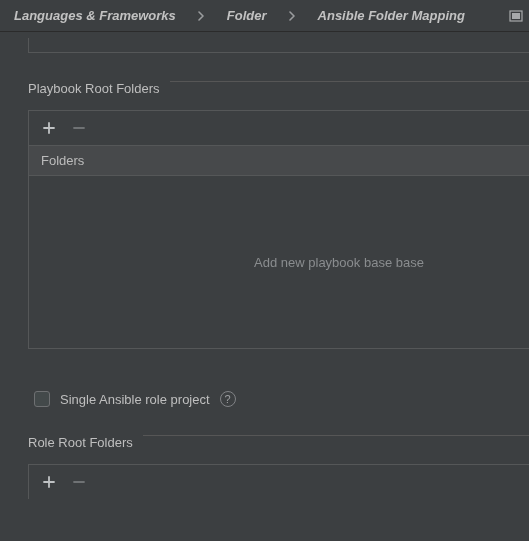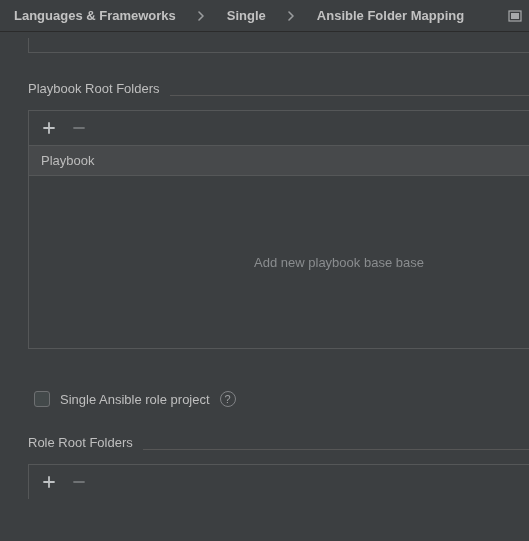--- a/index.html
+++ b/index.html
@@ -12,20 +12,21 @@
     font-size: 13px;
     color: #bbbbbb;
     overflow: hidden;
   }
   .breadcrumb-bar {
     display: flex;
     align-items: center;
     padding: 8px 14px;
     gap: 22px;
     border-bottom: 1px solid #2b2b2b;
+    font-style: italic;
   }
   .crumb {
     font-weight: 700;
     color: #c2c2c2;
     font-size: 13px;
     white-space: nowrap;
   }
   .chevron {
     display: inline-flex;
     align-items: center;
@@ -45,21 +46,21 @@
     margin-top: 6px;
     height: 14px;
     border: 1px solid #555758;
     border-top: none;
     border-right: none;
     margin-right: 0;
   }
 
   .section-header-row {
     display: flex;
-    align-items: flex-end;
+    align-items: flex-start;
     margin-top: 28px;
     gap: 10px;
   }
   .section-title {
     color: #bfbfbf;
     font-size: 13px;
   }
   .section-rule {
     flex: 1 1 auto;
     height: 1px;
@@ -155,21 +156,21 @@
 </head>
 <body>
 
 <div class="breadcrumb-bar">
   <span class="crumb">Languages &amp; Frameworks</span>
   <span class="chevron">
     <svg width="7" height="10" viewBox="0 0 7 10">
         <path d="M1 1 L5 5 L1 9" stroke="#9a9c9e" stroke-width="1.6" fill="none" stroke-linecap="round" stroke-linejoin="round"></path>
       </svg>
   </span>
-  <span class="crumb">Single</span>
+  <span class="crumb">Folder</span>
   <span class="chevron">
     <svg width="7" height="10" viewBox="0 0 7 10">
         <path d="M1 1 L5 5 L1 9" stroke="#9a9c9e" stroke-width="1.6" fill="none" stroke-linecap="round" stroke-linejoin="round"></path>
       </svg>
   </span>
   <span class="crumb">Ansible Folder Mapping</span>
   <span class="spacer"></span>
   <span class="expand-icon">
     <svg width="14" height="12" viewBox="0 0 14 12">
       <rect x="1" y="1" width="12" height="10" stroke="#a7a9ab" stroke-width="1.2" fill="none"></rect>
@@ -193,21 +194,21 @@
         <svg width="14" height="14" viewBox="0 0 14 14">
           <path d="M7 2 V12 M2 7 H12" stroke="#bfc2c4" stroke-width="1.8" stroke-linecap="round"></path>
         </svg>
       </span>
       <span class="tb-btn">
         <svg width="14" height="14" viewBox="0 0 14 14">
           <path d="M2 7 H12" stroke="#6f7274" stroke-width="1.8" stroke-linecap="round"></path>
         </svg>
       </span>
     </div>
-    <div class="col-header">Playbook</div>
+    <div class="col-header">Folders</div>
     <div class="empty-area">
       <span class="empty-text">Add new playbook base base</span>
     </div>
   </div>
 
   <div class="checkbox-row">
     <span class="checkbox"></span>
     <span class="checkbox-label">Single Ansible role project</span>
     <span class="help-icon">?</span>
   </div>

